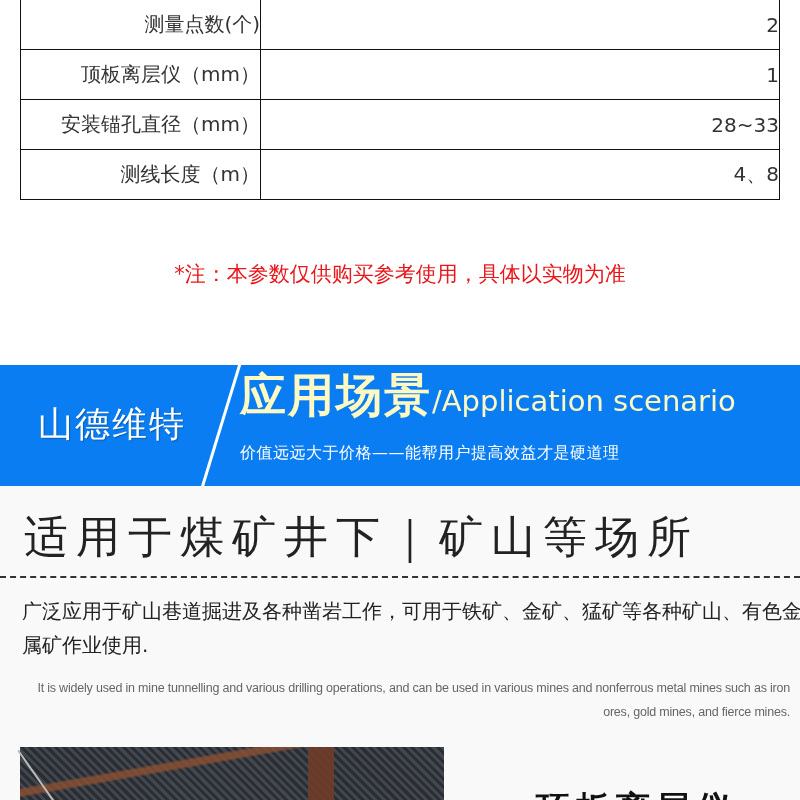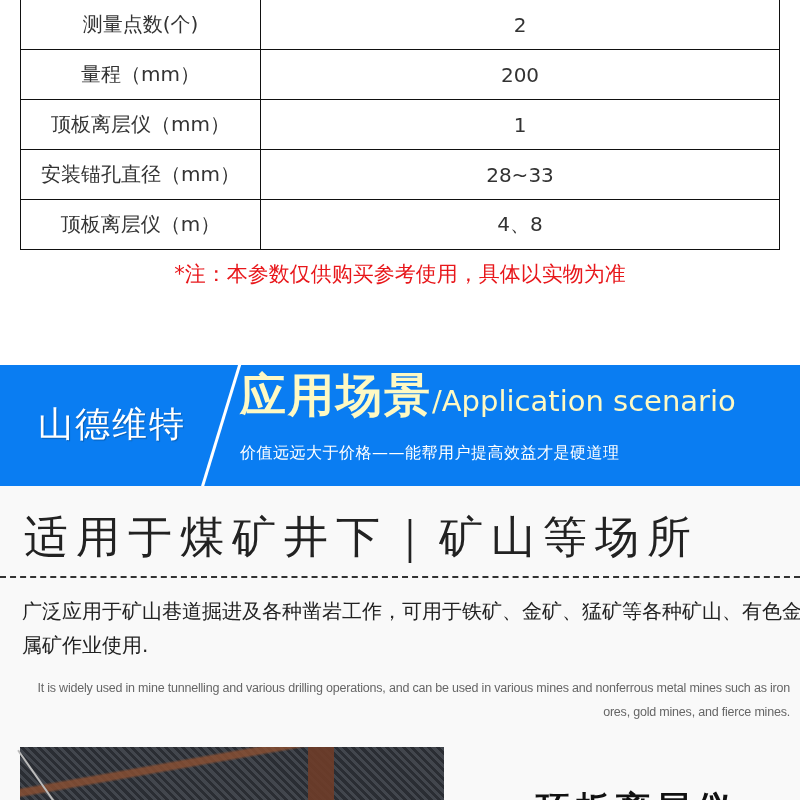--- a/index.html
+++ b/index.html
@@ -10,21 +10,21 @@
     }
     .page { position: relative; width: 800px; height: 800px; overflow: hidden; }
 
     
     .spec-table {
       position: absolute; left: 20px; top: -1px; width: 760px;
       border-collapse: collapse; border: 1.5px solid #111;
     }
     .spec-table td {
       border: 1.5px solid #111; height: 50px;
-      text-align: center; vertical-align: middle;
+      text-align: right; vertical-align: middle;
       font-size: 20px; color: #333; font-family: "DejaVu Sans", sans-serif;
     }
     .spec-table td.k { width: 240px; }
 
     .note {
       position: absolute; top: 260px; left: 0; width: 800px; text-align: center;
       color: #e8171b; font-size: 21px; font-family: "DejaVu Sans", sans-serif;
     }
 
     
@@ -97,33 +97,29 @@
 
 <div class="page">
 
   <table class="spec-table">
     <tbody>
       <tr>
         <td class="k">测量点数(个)</td>
         <td>2</td>
       </tr>
       <tr>
-        <td class="k">量程（mm）</td>
-        <td>200</td>
-      </tr>
-      <tr>
         <td class="k">顶板离层仪（mm）</td>
         <td>1</td>
       </tr>
       <tr>
         <td class="k">安装锚孔直径（mm）</td>
         <td>28~33</td>
       </tr>
       <tr>
-        <td class="k">顶板离层仪（m）</td>
+        <td class="k">测线长度（m）</td>
         <td>4、8</td>
       </tr>
     </tbody>
   </table>
 
   <div class="note">*注：本参数仅供购买参考使用，具体以实物为准</div>
 
   <div class="banner">
     <div class="brand">山德维特</div>
     <div class="slash"></div>

